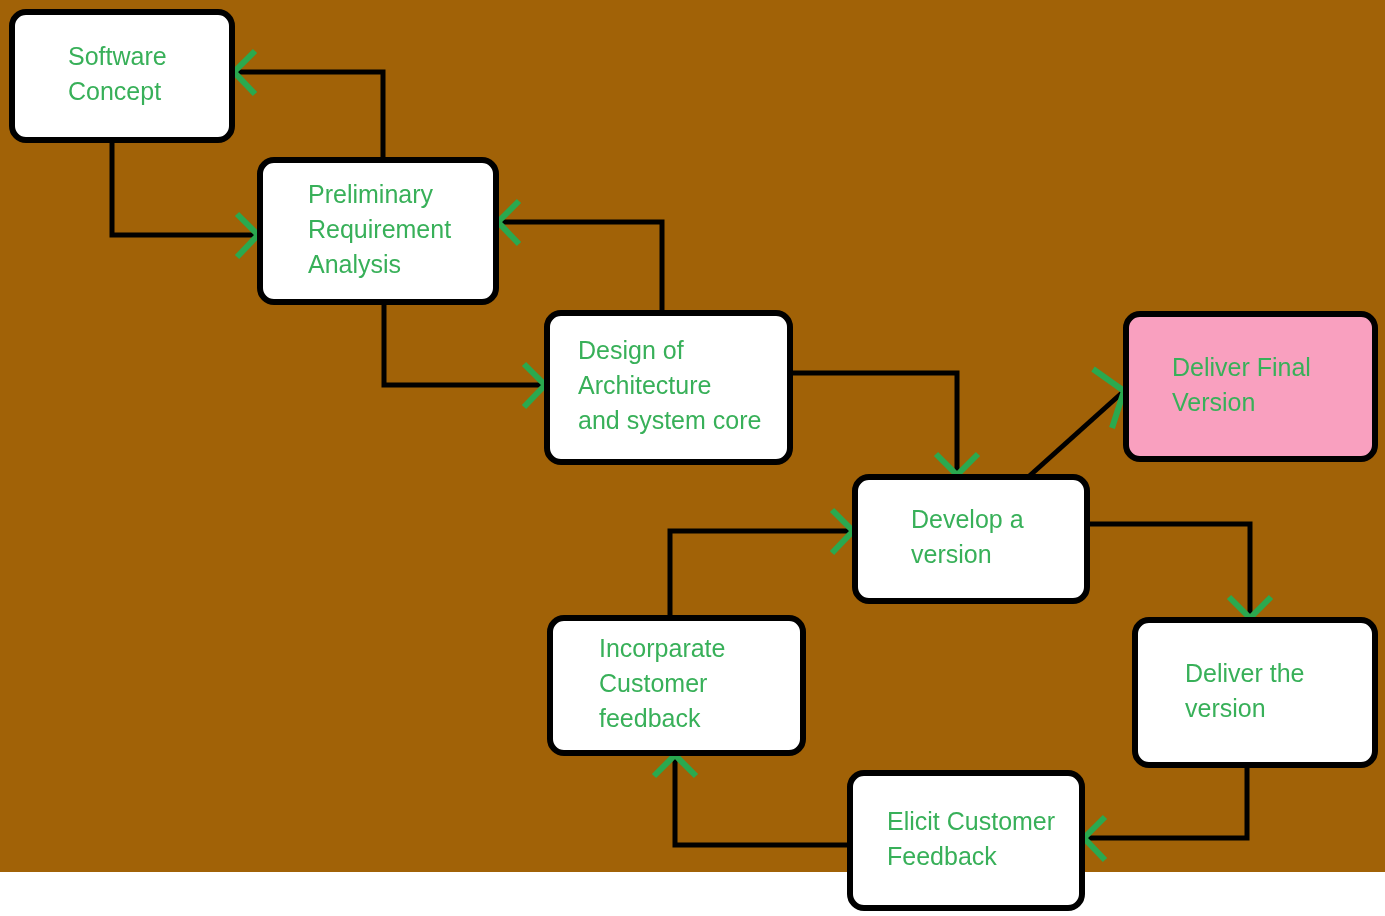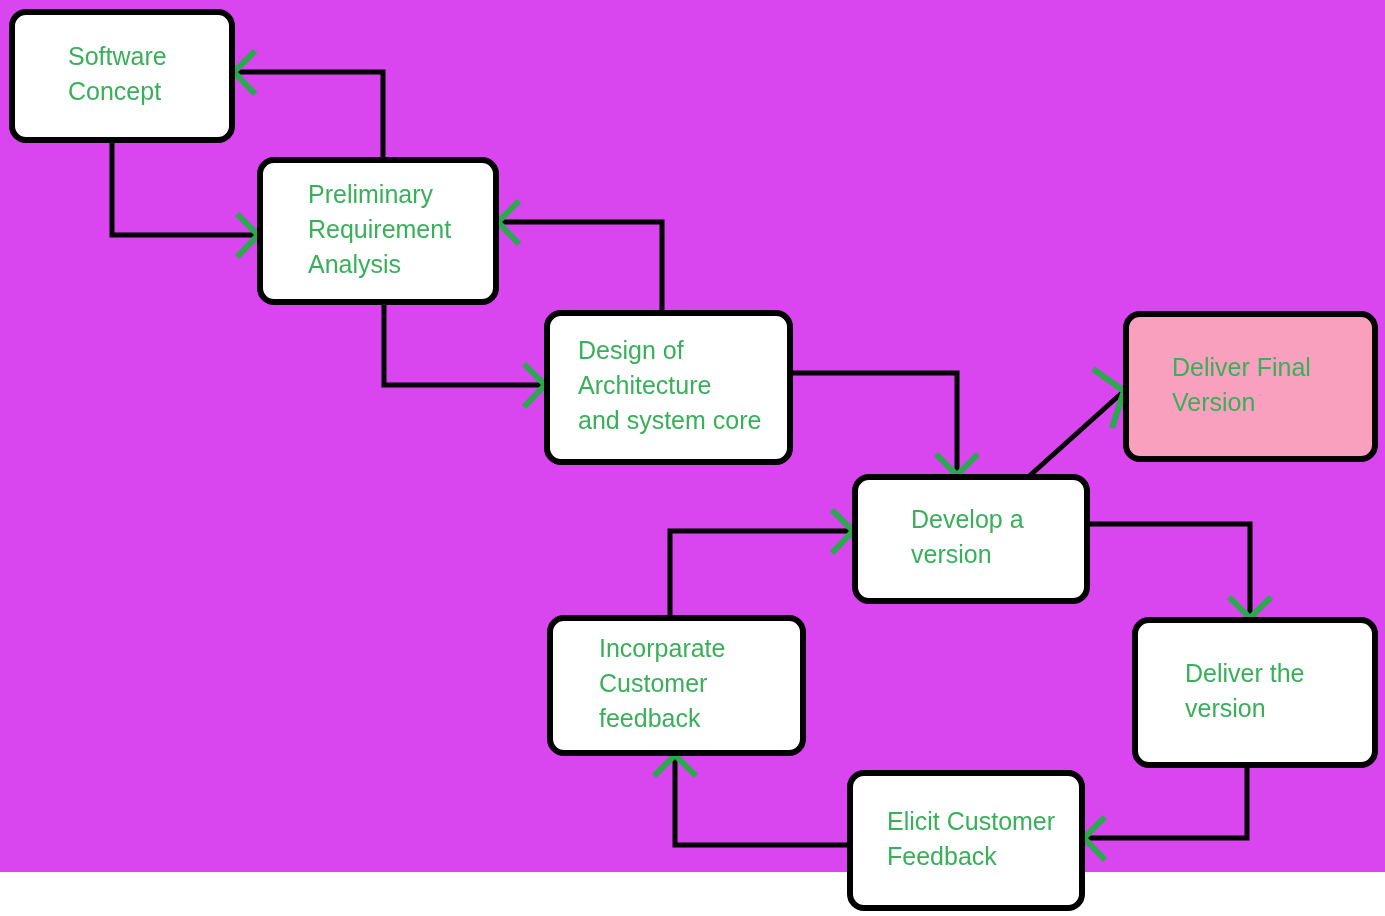--- a/index.html
+++ b/index.html
@@ -10,21 +10,21 @@
   body {
     width: 1385px;
     height: 916px;
     overflow: hidden;
     font-family: "Liberation Sans", sans-serif;
   }
   #diagram-root {
     position: relative;
     width: 1385px;
     height: 872px;
-    background: #d946ef;
+    background: #a16207;
   }
   svg#diagram-svg {
     position: absolute;
     top: 0;
     left: 0;
     width: 1385px;
     height: 916px;
     display: block;
   }
   .node-rect {

